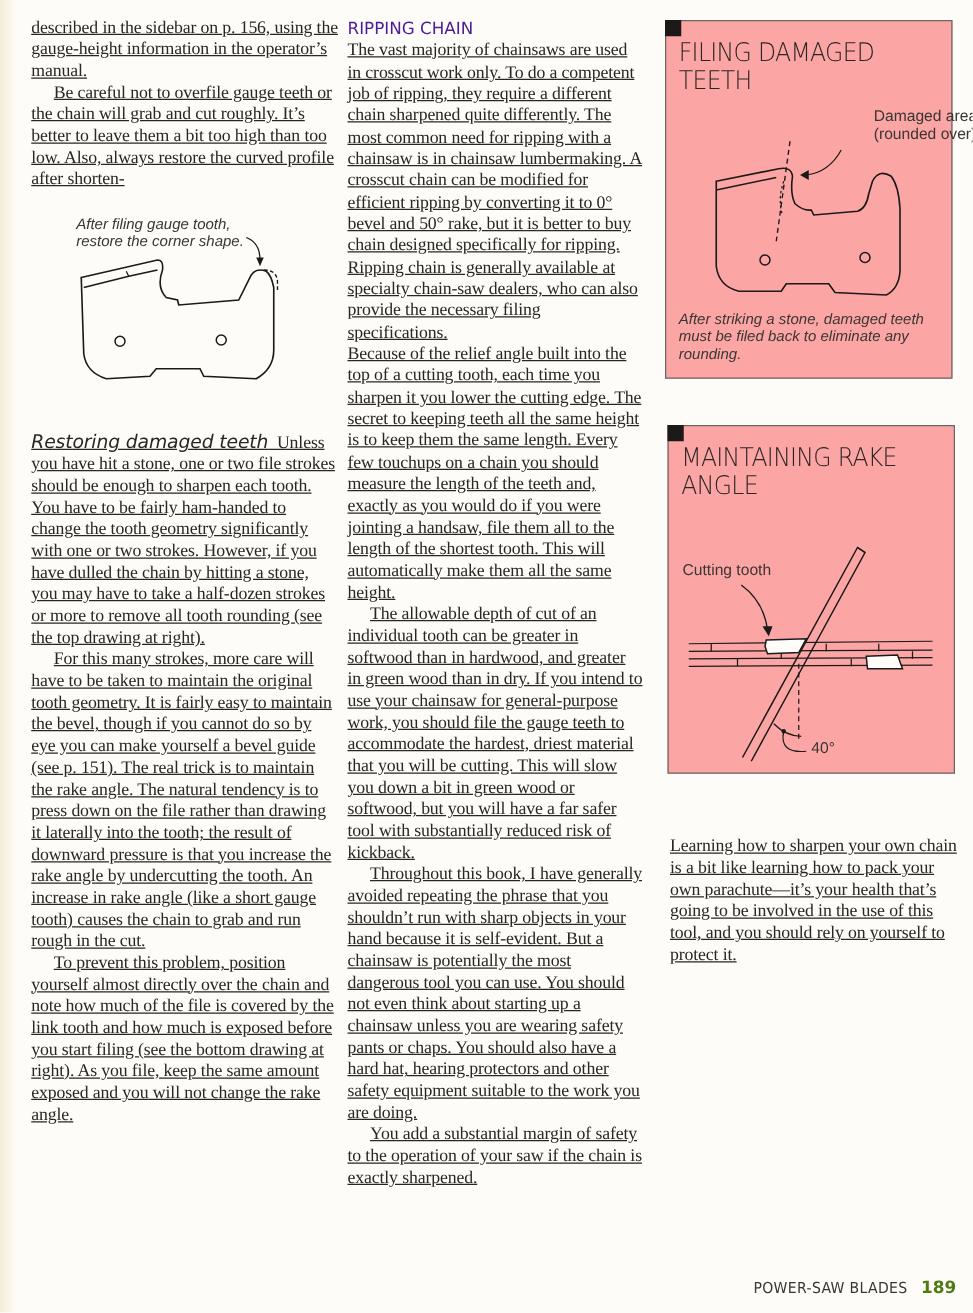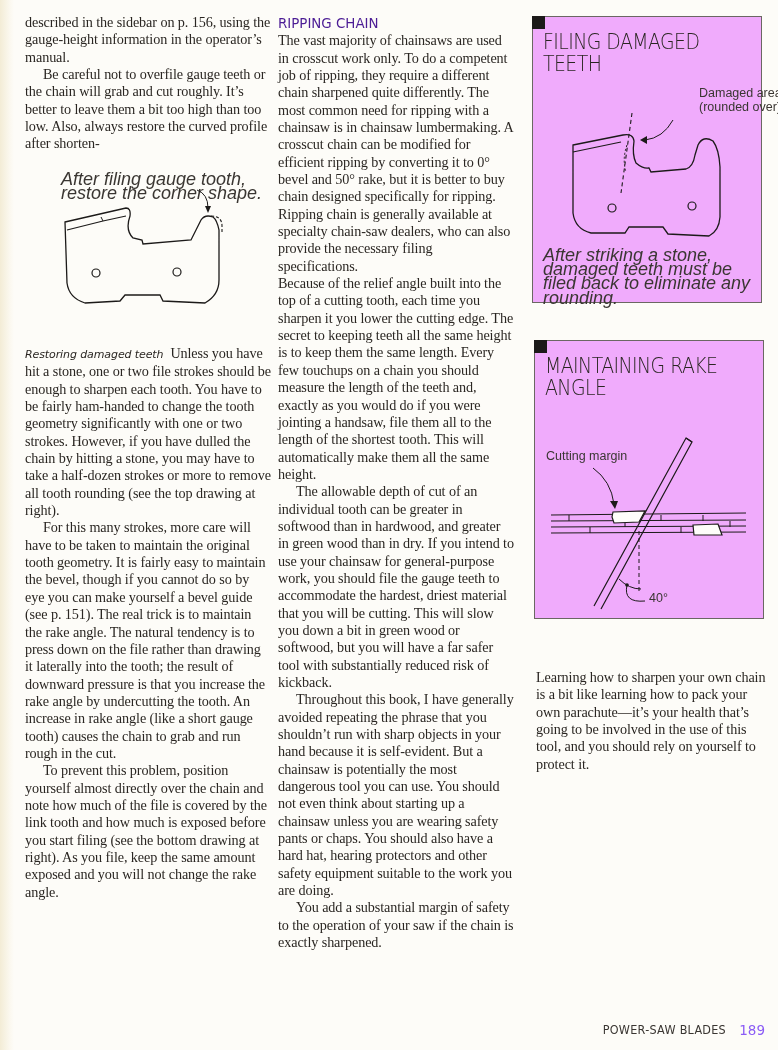--- a/index.html
+++ b/index.html
@@ -12,57 +12,57 @@
       position: absolute; left: 0; top: 0; width: 14px; height: 1050px;
       background: linear-gradient(to right, #f3ecd6, #fbf8ef 70%, rgba(253,252,248,0));
     }
     .col {
       position: absolute;
       font-family: "Liberation Serif", "DejaVu Serif", serif;
       font-size: 14.2px;
       line-height: 17.35px;
       letter-spacing: -0.1px;
     }
-    .col p { margin: 0; }
+    .col p { margin: 0; text-decoration: underline; }
     .indent { text-indent: 18px; }
     .head {
       font-family: "DejaVu Sans", "Liberation Sans", sans-serif;
       font-size: 13.4px; letter-spacing: 0px; line-height: 17.3px;
       font-weight: normal; margin: 0; color: #4c1d95;
     }
-    .runin { font-family: "DejaVu Sans", sans-serif; font-style: italic; font-size: 11px; margin-top: 24px; }
+    .runin { font-family: "DejaVu Sans", sans-serif; font-style: italic; font-size: 15px; margin-top: 24px; }
     .caption-it {
       font-family: "Liberation Sans", "DejaVu Sans", sans-serif;
-      font-style: italic; font-size: 18px; line-height: 14.2px; color: #3a3632;
+      font-style: italic; font-size: 12px; line-height: 14.2px; color: #3a3632;
     }
     .label {
       font-family: "Liberation Sans", "DejaVu Sans", sans-serif;
       font-size: 12.5px; line-height: 14px; color: #3a3632;
     }
     .box {
-      position: absolute; border: 1.3px solid #6b6763; background: #f0abfc;
+      position: absolute; border: 1.3px solid #6b6763; background: #fca5a5;
     }
     .box-marker {
       position: absolute; left: -1px; top: -1px; width: 13px; height: 13px; background: #1c1a19;
     }
     .box-title {
       position: absolute; left: 10px; top: 14px;
       font-family: "DejaVu Sans", "Liberation Sans", sans-serif;
       font-weight: 200; font-size: 20.5px; line-height: 22px;
       letter-spacing: -0.6px; color: #2a2622; text-transform: uppercase;
       transform: scaleX(0.92); transform-origin: left top;
     }
     .footer-section {
       position: absolute; right: 52px; top: 1023px;
       font-family: "DejaVu Sans", sans-serif; font-size: 12.2px; letter-spacing: 0.3px; color: #3a3632;
       transform: scaleX(0.92); transform-origin: right top;
     }
     .footer-page {
       position: absolute; right: 13px; top: 1022px;
-      font-family: "DejaVu Sans", sans-serif; font-weight: normal; font-size: 13.5px; color: #8b5cf6;
+      font-family: "DejaVu Sans", sans-serif; font-weight: bold; font-size: 13.5px; color: #4d7c0f;
     }
     svg { position: absolute; overflow: visible; }
     svg path, svg line, svg circle, svg polygon, svg polyline { vector-effect: non-scaling-stroke; }
   </style>
 </head>
 <body>
 
 <div class="gutter"></div>
 
 <div class="col" style="left:25px; top:14px; width:246px;">
@@ -124,21 +124,21 @@
   </svg>
   <div class="caption-it" style="position:absolute; left:10px; top:231px; width:212px;">After striking a stone, damaged teeth must be filed back to eliminate any rounding.</div>
 </div>
 
 <div class="box" style="left:534px; top:340px; width:228px; height:277px;">
   <div class="box-marker"></div>
   <div class="box-title">
     <div>MAINTAINING RAKE</div>
     <div>ANGLE</div>
   </div>
-  <div class="label" style="position:absolute; left:11px; top:108px; white-space:nowrap;">Cutting margin</div>
+  <div class="label" style="position:absolute; left:11px; top:108px; white-space:nowrap;">Cutting tooth</div>
   <div class="label" style="position:absolute; left:114px; top:250px; white-space:nowrap;">40°</div>
   <svg width="228" height="277" viewBox="0 0 228 277" style="left:0; top:0;">
     <g fill="none" stroke="#1c1a19" stroke-width="1">
       <line x1="16" y1="174" x2="211" y2="172"></line>
       <line x1="16" y1="180" x2="211" y2="179"></line>
       <line x1="16" y1="186" x2="211" y2="185"></line>
       <line x1="16" y1="192" x2="211" y2="191"></line>
       <line x1="34" y1="174" x2="34" y2="180"></line>
       <line x1="55" y1="186" x2="55" y2="192"></line>
       <line x1="90" y1="180" x2="90" y2="186"></line>

